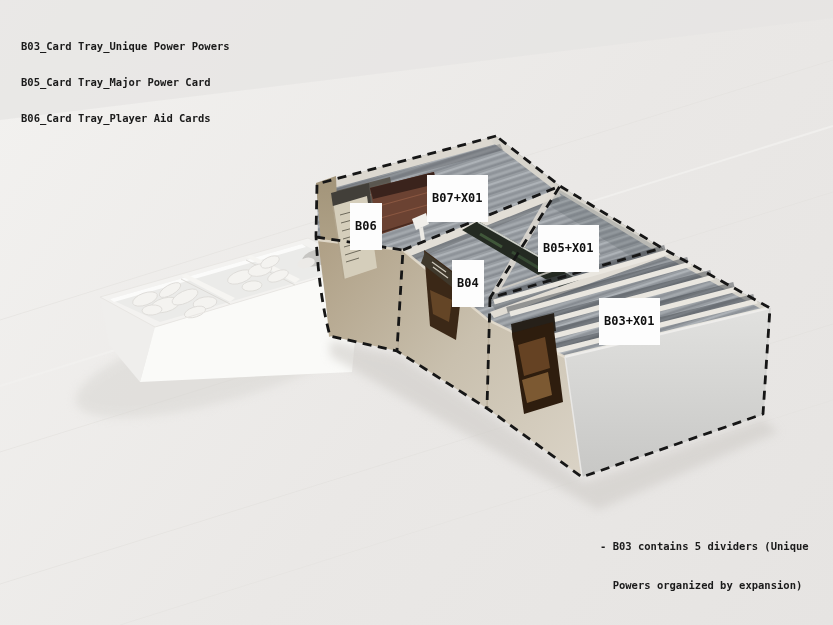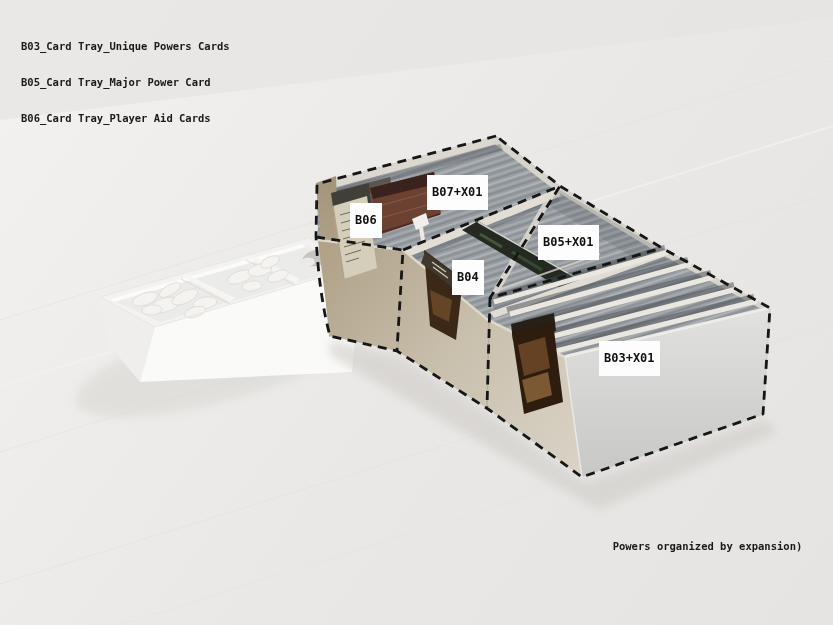--- a/index.html
+++ b/index.html
@@ -6,21 +6,21 @@
     --dash:#161616; --label_bg:#fdfdfd; --label_text:#111111; --text:#1a1a1a; --floor:#eceae8;
   }
   html,body{margin:0;padding:0;background:#fff;}
   .stage{position:relative;width:833px;height:625px;overflow:hidden;background:var(--floor);
          font-family:"DejaVu Sans Mono","Liberation Mono",monospace;}
   .stage svg{position:absolute;left:0;top:0;}
   .txtblock{position:absolute;color:var(--text);font-weight:bold;white-space:pre;}
   .legend{left:21px;top:16px;font-size:10.5px;line-height:12px;}
   .notes{left:600px;top:515px;font-size:10.5px;line-height:12.7px;}
   .chip{position:absolute;background:var(--label_bg);color:var(--label_text);
-        font-weight:bold;font-size:12px;line-height:15px;padding:10px 5px;white-space:nowrap;}
+        font-weight:bold;font-size:12px;line-height:15px;padding:16px 5px;white-space:nowrap;}
   .dash{stroke:var(--dash);stroke-width:2.8;fill:none;stroke-dasharray:9 6.5;stroke-linejoin:round;}
 </style>
 </head>
 <body>
 
 <div class="stage">
 
   <svg width="833" height="625" viewBox="0 0 833 625">
     <defs>
       <linearGradient id="floorG" x1="0" y1="0" x2="833" y2="625" gradientUnits="userSpaceOnUse">
@@ -176,32 +176,33 @@
       <path d="M770,308 L763,415" stroke="#d2d2d0" stroke-width="1.5"></path>
     </g>
 
     <g>
       <path class="dash" d="M496,136 L317,184 L316,236 Q319,295 330,336 L397,351 L488,409 L582,477 L763,414 L770,308 L662,248 L560,186 Z"></path>
       <path class="dash" d="M316,237 L403,250 L397,350 M403,250 L560,186 L490,298 L662,248 M490,298 L487,407"></path>
     </g>
   </svg>
 
   <div class="txtblock legend">
-    <div>B03_Card Tray_Unique Powers Cards</div>
+    <div>B03_Card Tray_Unique Power Powers</div>
     <div>B05_Card Tray_Major Power Card</div>
     <div>B06_Card Tray_Player Aid Cards</div>
   </div>
 
   <div class="txtblock notes">
+    <div>- B03 contains 5 dividers (Unique</div>
     <div>  Powers organized by expansion)</div>
     
     
     
     
   </div>
 
   <div class="chip" style="left:427px;top:175px;">B07+X01</div>
   <div class="chip" style="left:350px;top:203px;">B06</div>
   <div class="chip" style="left:538px;top:225px;text-align:right;">B05+X01</div>
   <div class="chip" style="left:452px;top:260px;">B04</div>
-  <div class="chip" style="left:599px;top:298px;margin-top:43px;">B03+X01</div>
+  <div class="chip" style="left:599px;top:298px;">B03+X01</div>
 
 </div>
 
 </body></html>

